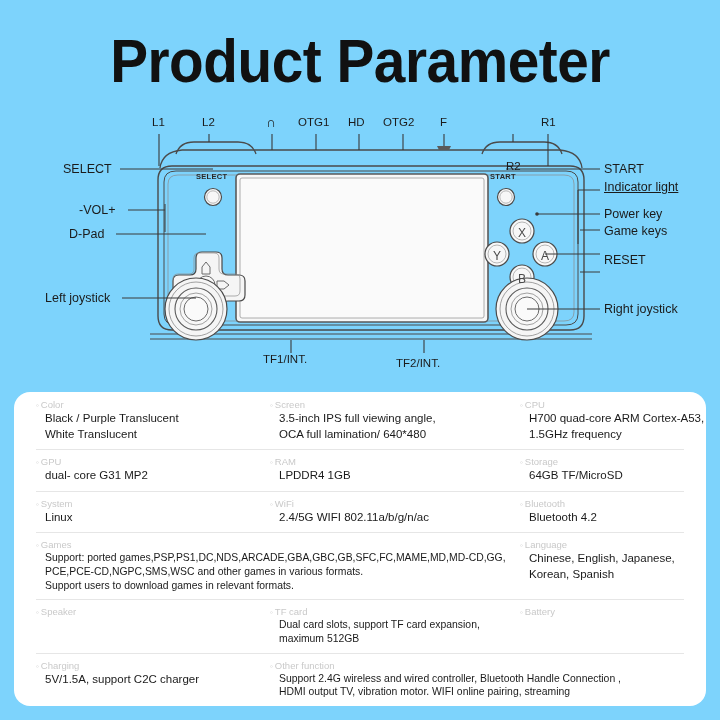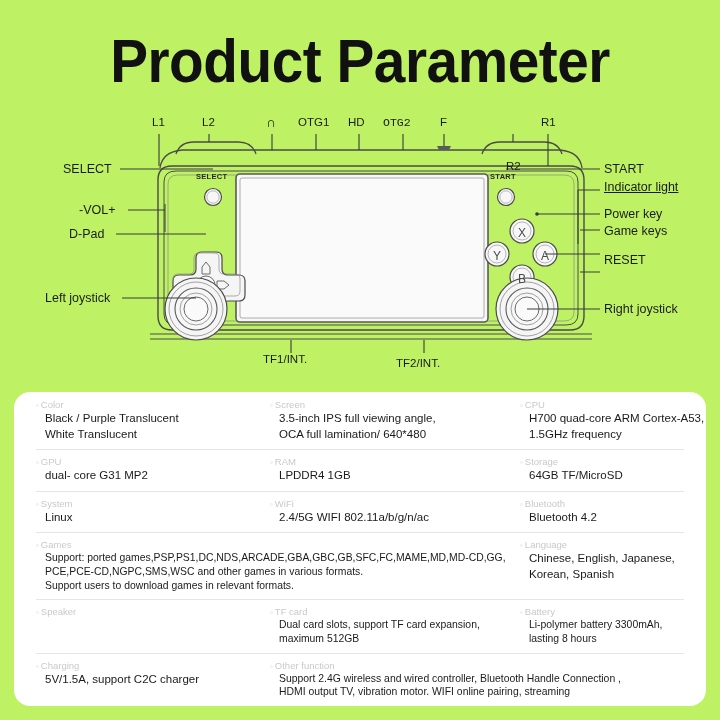--- a/index.html
+++ b/index.html
@@ -2,21 +2,21 @@
 <html><head>
 <meta charset="utf-8">
 <style>
   * { box-sizing: border-box; margin: 0; padding: 0; }
   html, body {
     width: 720px; height: 720px;
     background: #f2f2f2;
     font-family: "Liberation Sans", sans-serif;
     overflow: hidden;
   }
-  #page { position: relative; width: 720px; height: 720px; background: #bef264; }
+  #page { position: relative; width: 720px; height: 720px; background: #7dd3fc; }
 
   
   .title {
     position: absolute; left: 0; top: 26px; width: 720px;
     text-align: center;
     font-family: "Liberation Sans", sans-serif;
     font-size: 61px; font-weight: bold; color: #111;
     letter-spacing: -0.5px;
     transform: scaleX(0.93);
     white-space: nowrap;
@@ -187,21 +187,21 @@
         <path d="M580 160 H600"></path>
         <path d="M527 197 H600"></path>
       </g>
     </svg>
 
     <div class="lbl" style="left:152px; top:5px;">L1</div>
     <div class="lbl" style="left:202px; top:5px;">L2</div>
     <div class="lbl" style="left:266px; top:3px; font-size:14px;">∩</div>
     <div class="lbl" style="left:298px; top:5px;">OTG1</div>
     <div class="lbl" style="left:348px; top:5px;">HD</div>
-    <div class="lbl" style="left:383px; top:5px;font-family:Liberation Mono, monospace;">OTG2</div>
+    <div class="lbl" style="left:383px; top:5px;">OTG2</div>
     <div class="lbl" style="left:440px; top:5px;">F</div>
     <div class="lbl" style="left:506px; top:5px;margin-top:44px;">R2</div>
     <div class="lbl" style="left:541px; top:5px;">R1</div>
 
     <div class="lbl big" style="left:63px; top:51px;">SELECT</div>
     <div class="lbl big" style="left:79px; top:92px;">-VOL+</div>
     <div class="lbl big" style="left:69px; top:116px;">D-Pad</div>
     <div class="lbl big" style="left:45px; top:180px;">Left joystick</div>
 
     <div class="lbl big" style="left:604px; top:51px;">START</div>
@@ -290,22 +290,20 @@
       <div class="cell c1" style="width:256px;">
         <div class="k"><span class="dot">◦</span><span>Speaker</span></div>
       </div>
       <div class="cell" style="width:250px;">
         <div class="k"><span class="dot">◦</span><span>TF card</span></div>
         <div class="v tight">Dual card slots, support TF card expansion,
 maximum 512GB</div>
       </div>
       <div class="cell" style="width:186px;">
         <div class="k"><span class="dot">◦</span><span>Battery</span></div>
-        <div class="v tight">Li-polymer battery 3300mAh,
-lasting 8 hours</div>
       </div>
     </div>
 
     <div class="specrow">
       <div class="cell c1" style="width:256px;">
         <div class="k"><span class="dot">◦</span><span>Charging</span></div>
         <div class="v">5V/1.5A, support C2C charger</div>
       </div>
       <div class="cell" style="width:436px;">
         <div class="k"><span class="dot">◦</span><span>Other function</span></div>

